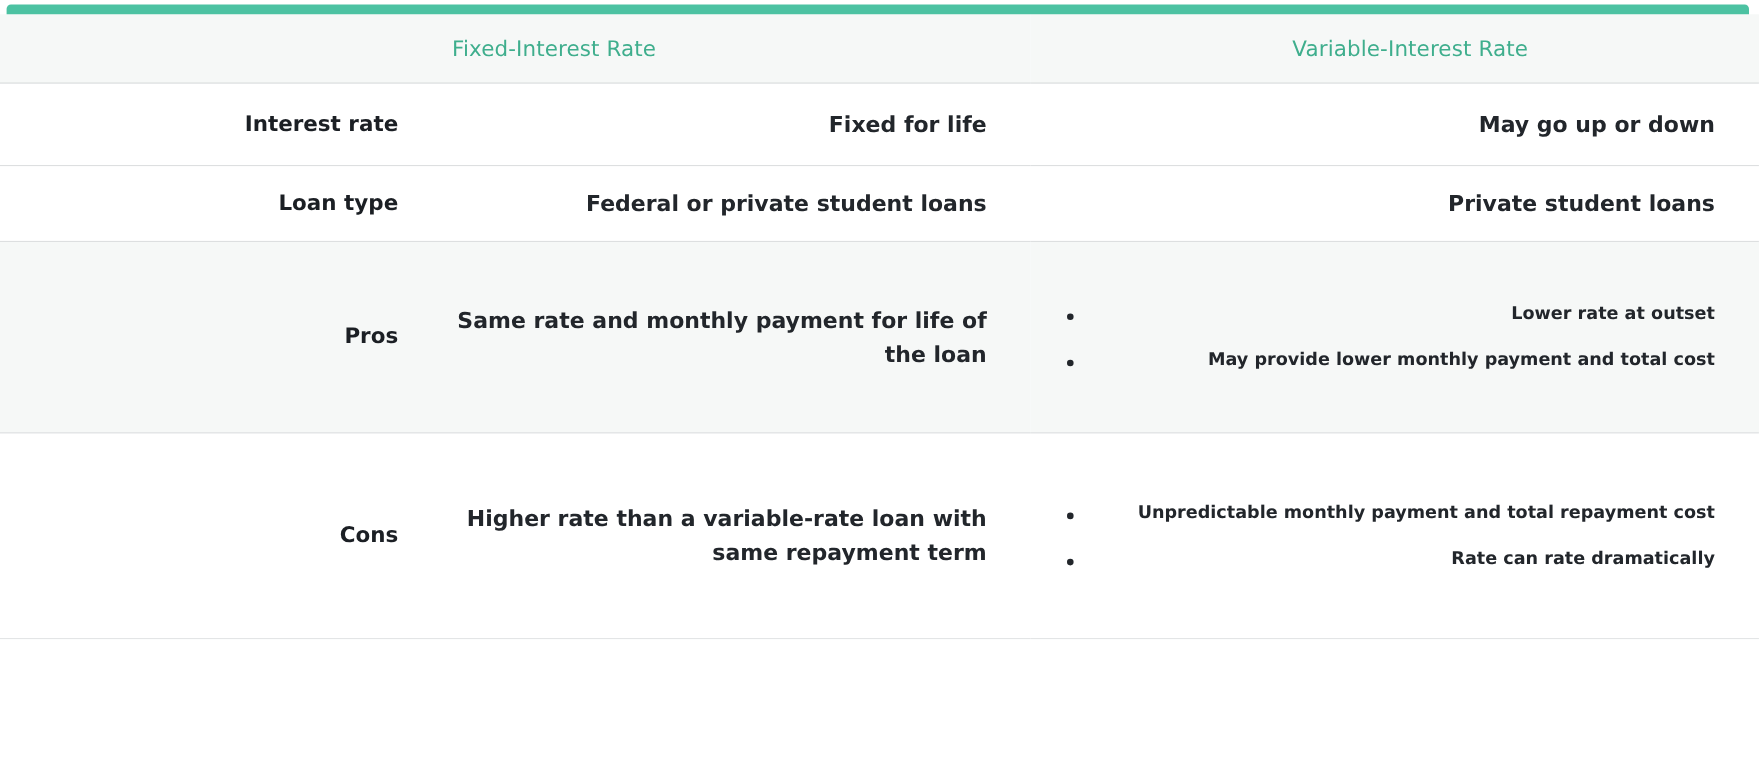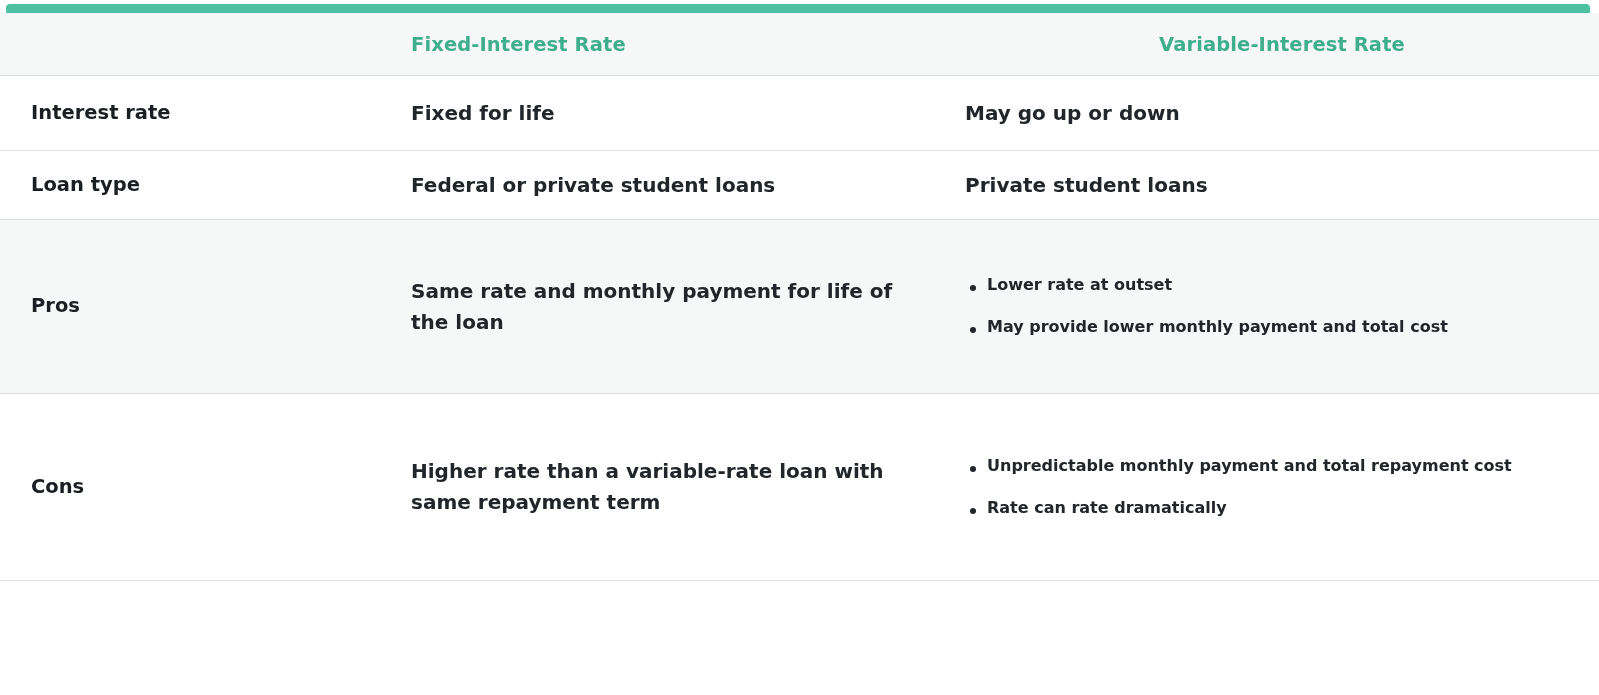--- a/index.html
+++ b/index.html
@@ -49,21 +49,21 @@
   
   thead tr {
     background: #f6f8f7;
   }
   thead th {
     text-align: left;
     vertical-align: middle;
     padding: 0;
     height: 62px;
     border-bottom: 1px solid #d8dbdc;
-    font-weight: 700;
+    font-weight: 400;
     font-size: 19.5px;
     color: #3fae8d;
     letter-spacing: 0.1px;
   }
   thead th .th-inner { padding-left: 31px; }
   thead th.blank .th-inner { padding-left: 31px; }
   thead th.col1 { padding-left: 0; }
   thead th.col2 .th-inner { padding-left: 31px; }
   thead th.col3 .th-inner { padding-left: 28px; text-align: center; }
 
@@ -91,20 +91,21 @@
     font-size: 19.5px;
     color: #1b1f24;
   }
   td.label .cell-inner { padding-left: 31px; padding-right: 18px; }
 
   td.col2 .cell-inner { padding-left: 31px; padding-right: 40px; }
   td.col3 .cell-inner { padding-left: 28px; padding-right: 40px; }
 
   .cell-inner {
     box-sizing: border-box;
+    text-align: right;
   }
 
   
   tr.r-interest td { height: 74px; }
   tr.r-monthly td  { height: 108px; }
   tr.r-loantype td { height: 68px; }
   tr.r-pros td     { height: 173px; }
   tr.r-cons td     { height: 186px; }
 
   .sub-note {

